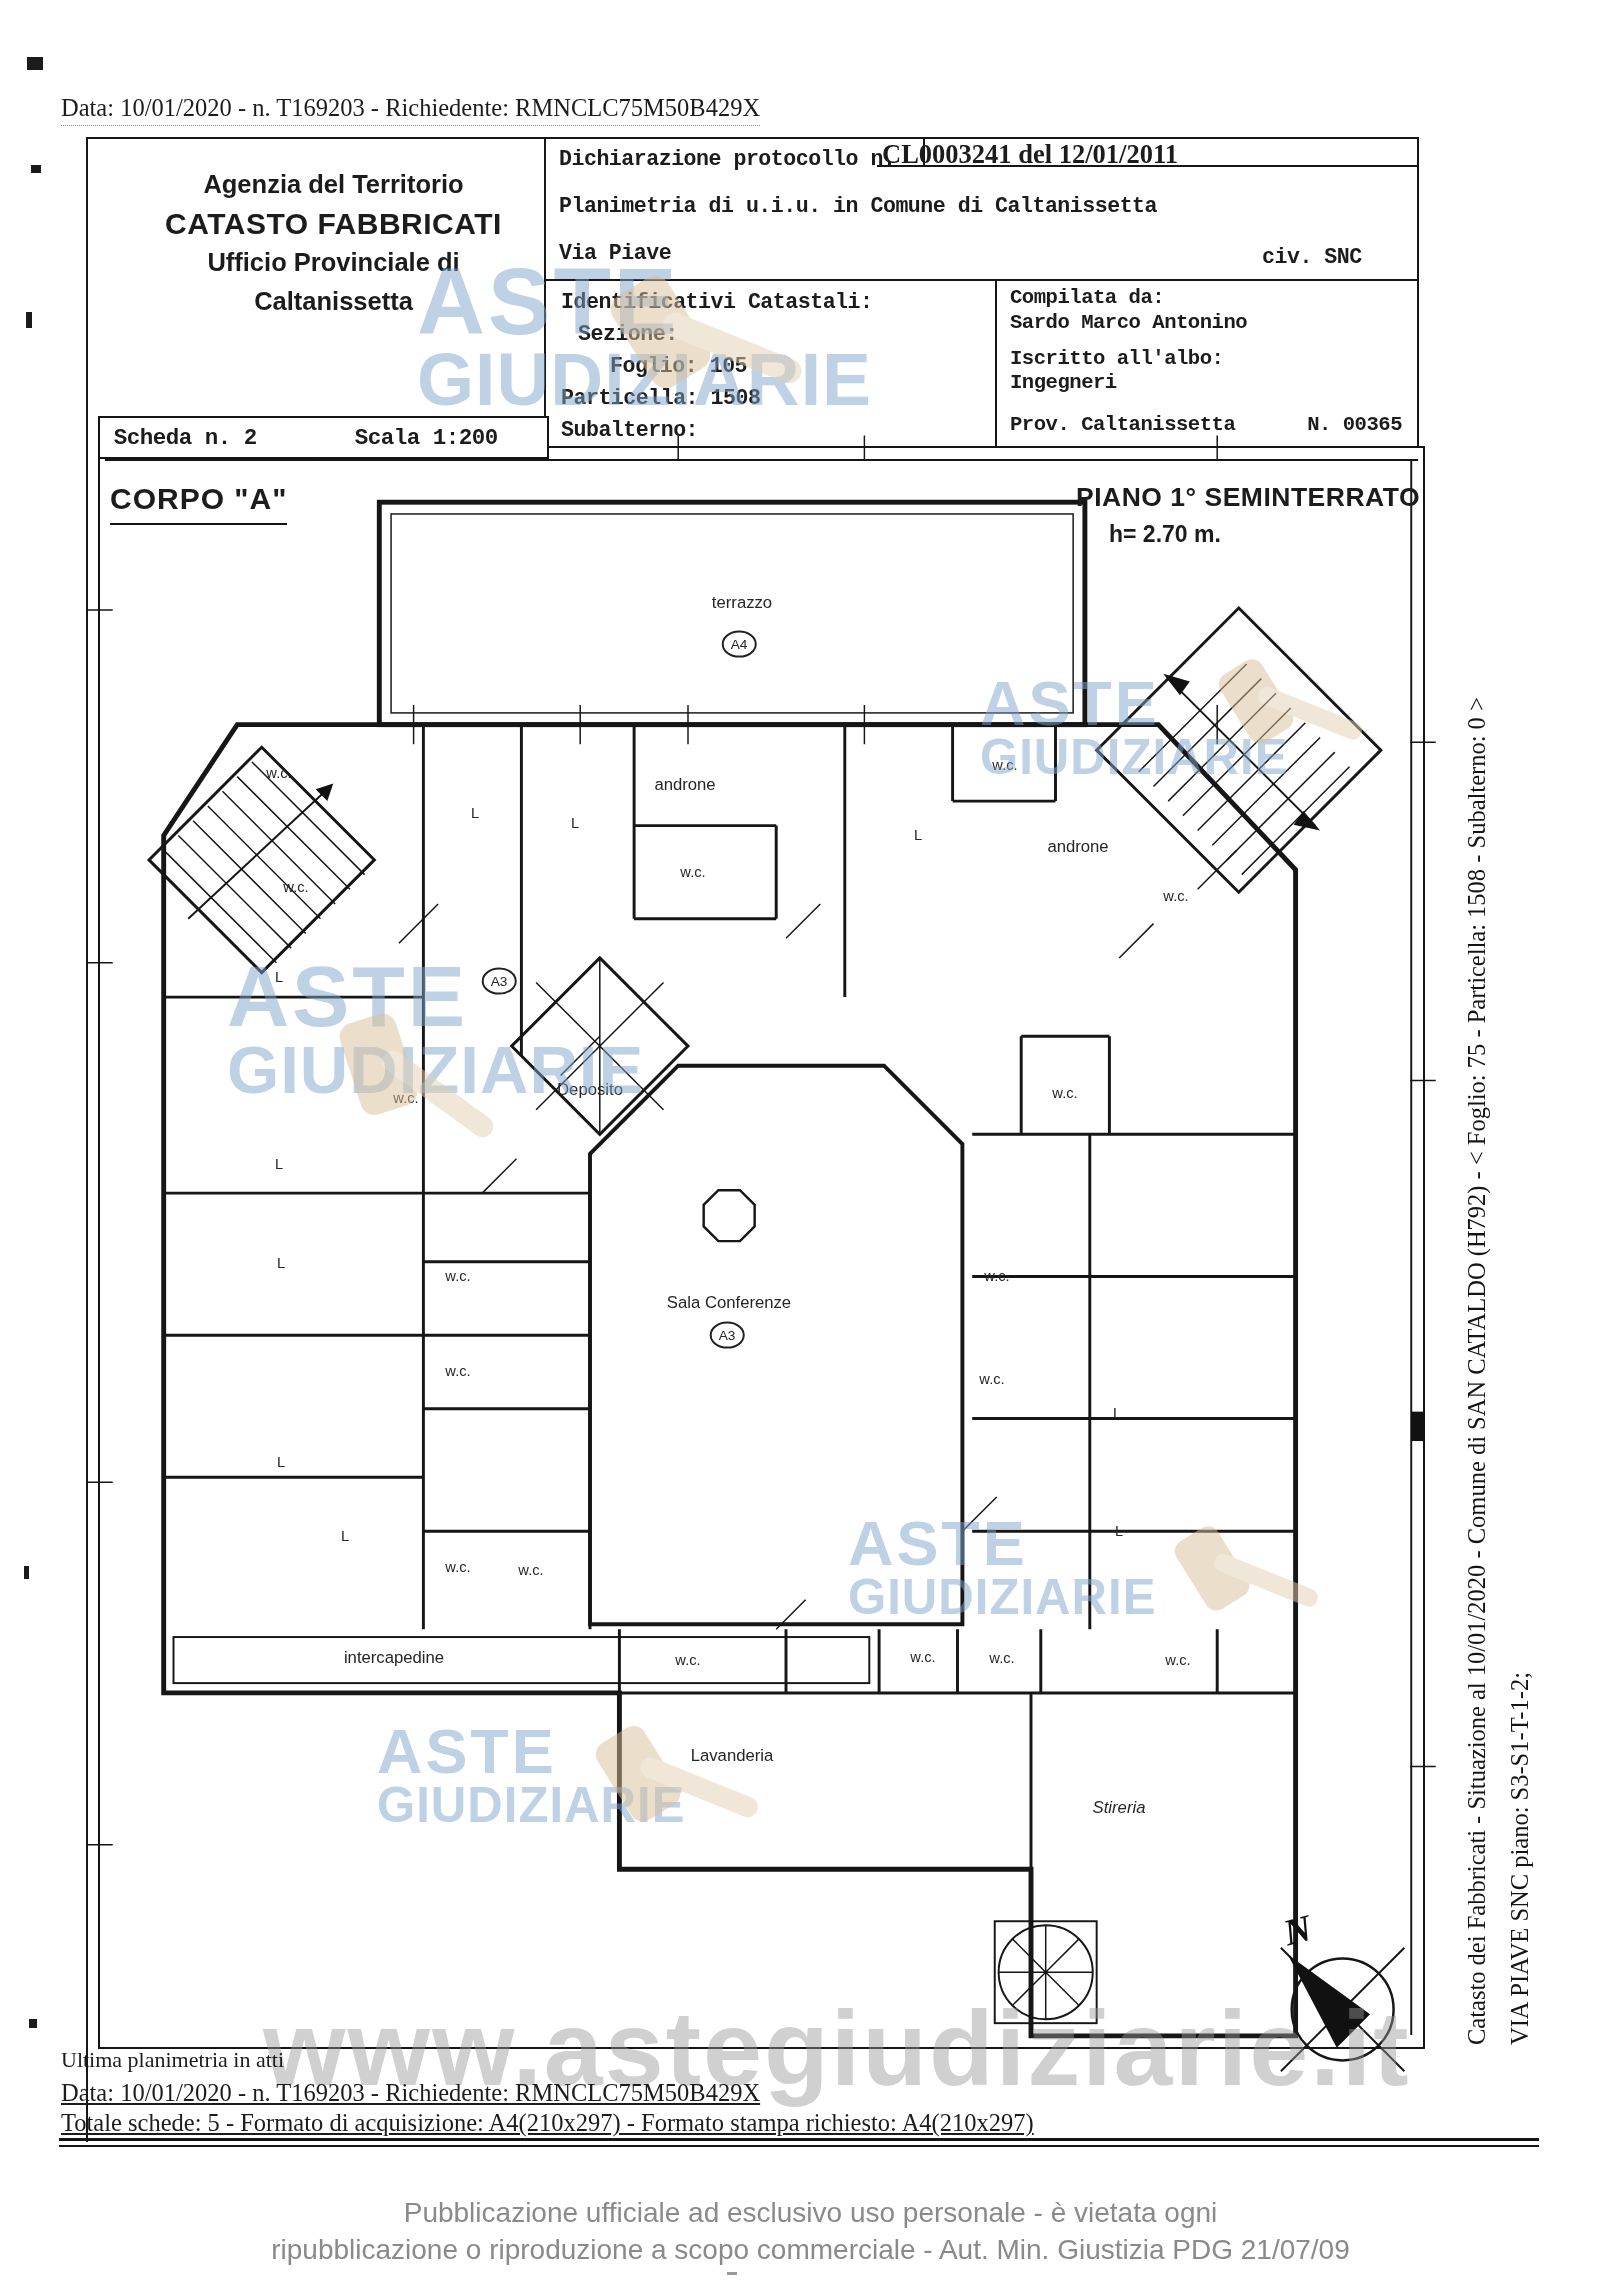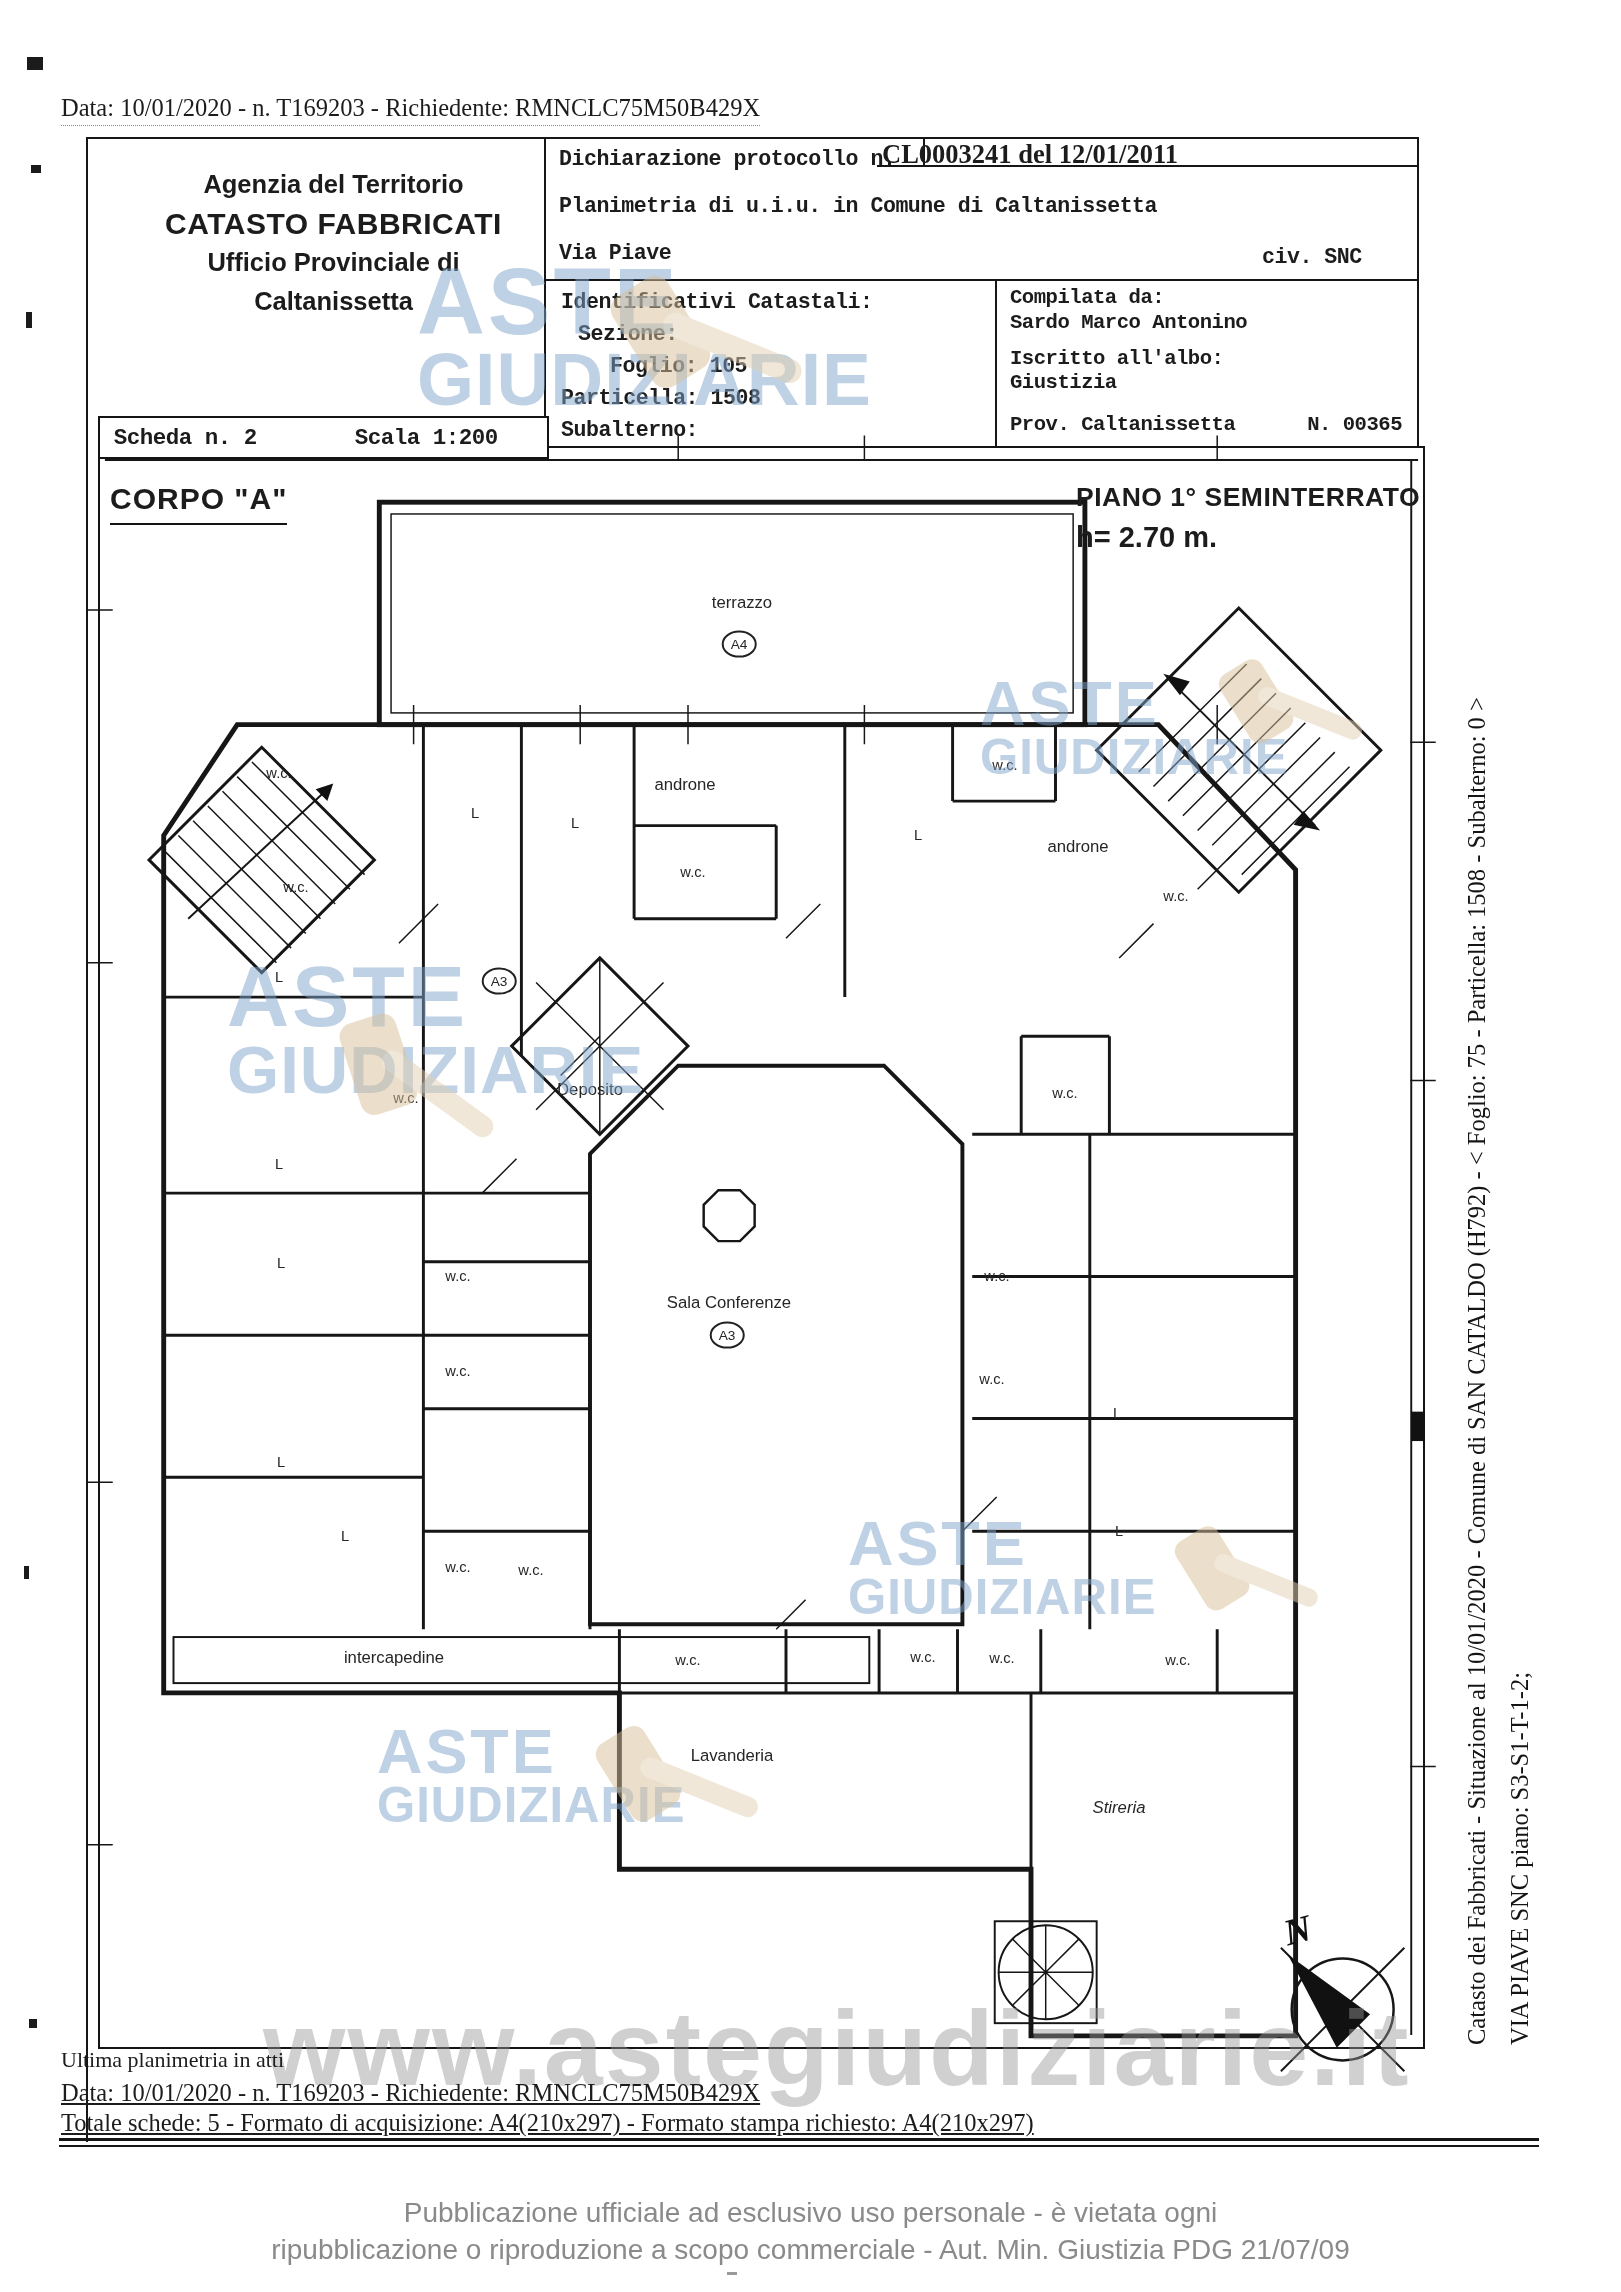--- a/index.html
+++ b/index.html
@@ -32,21 +32,21 @@
   .plan-frame svg{position:absolute;left:0;top:0;overflow:visible;}
   .labels{position:absolute;left:0;top:0;width:100%;height:100%;z-index:4;}
   .room-label{position:absolute;transform:translate(-50%,-50%);white-space:nowrap;
               font-size:14.7px;color:#262626;}
   .room-label.room-lg{font-size:16.7px;}
   .room-label.circled{border:2px solid #222;border-radius:50%;padding:3.9px 6.9px;font-size:13.7px;}
   .corpo{left:110px;top:482px;font-size:30px;font-weight:bold;letter-spacing:1px;
          border-bottom:2.9px solid #141414;padding-bottom:6.9px;z-index:7;}
   .piano-blk{left:1076px;top:482px;width:372px;z-index:7;}
   .piano-blk .p1{font-size:26.5px;font-weight:bold;letter-spacing:0.5px;}
-  .piano-blk .p2{font-size:29px;font-weight:bold;margin-top:7.8px;}
+  .piano-blk .p2{font-size:23px;font-weight:bold;margin-top:7.8px;margin-left:33px;}
   
   .vmargin{left:1455px;top:2045px;width:1607px;transform:rotate(-90deg);transform-origin:0 0;
            font-family:"Liberation Serif",serif;font-size:24.5px;line-height:43px;color:#141414;z-index:6;}
   
   .ultima{left:61px;top:2047px;font-size:22px;}
   .bdata{left:61px;top:2079px;font-size:24.5px;text-decoration:underline;}
   .btot{left:61px;top:2109px;font-size:24.5px;text-decoration:underline;}
   .footer{left:0;top:2194px;width:1621px;text-align:center;color:#8a8a8a;font-size:28px;line-height:37px;z-index:6;}
   
   .wm{position:absolute;font-weight:bold;color:rgba(127,163,204,.5);line-height:.95;
@@ -112,21 +112,21 @@
     <div style="margin-left:17px;">Sezione:</div>
     <div style="margin-left:49px;">Foglio: 105</div>
     <div>Particella: 1508</div>
     <div>Subalterno:</div>
   </div>
 
   <div class="abs mono comp" style="left:1010px;top:286px;width:392px;">
     <div>Compilata da:</div>
     <div>Sardo Marco Antonino</div>
     <div style="margin-top:11.8px;">Iscritto all'albo:</div>
-    <div>Giustizia</div>
+    <div>Ingegneri</div>
     <div style="margin-top:17.6px;display:flex;justify-content:space-between;gap:9px;">
       <span>Prov. Caltanissetta</span>
       <span>N. 00365</span>
     </div>
   </div>
 
   <div class="abs scheda-box">
     <span class="mono s1">Scheda n. 2</span>
     <span class="mono s2">Scala 1:200</span>
   </div>

